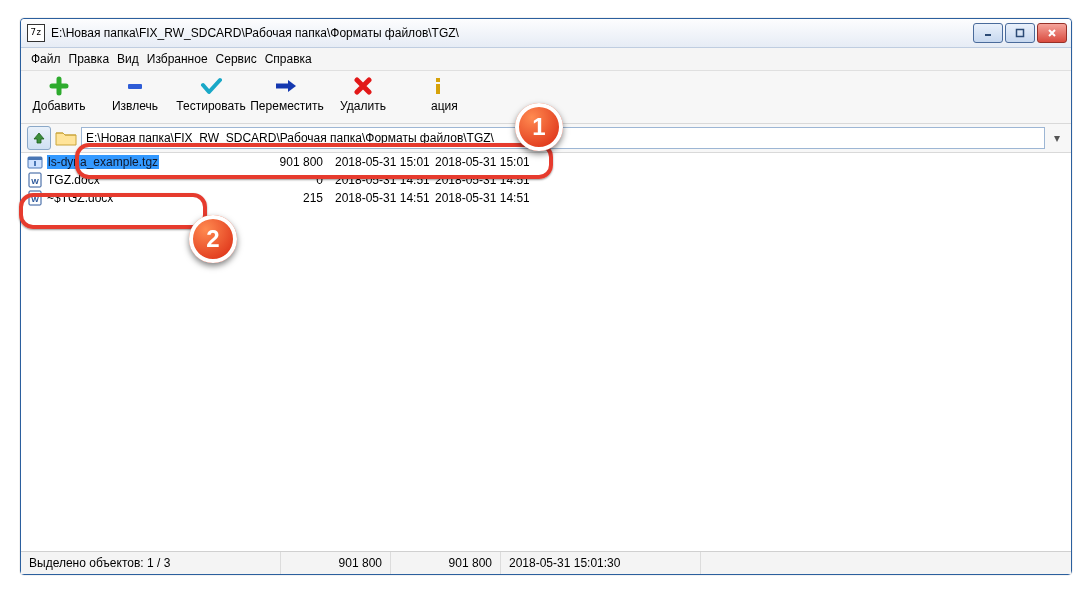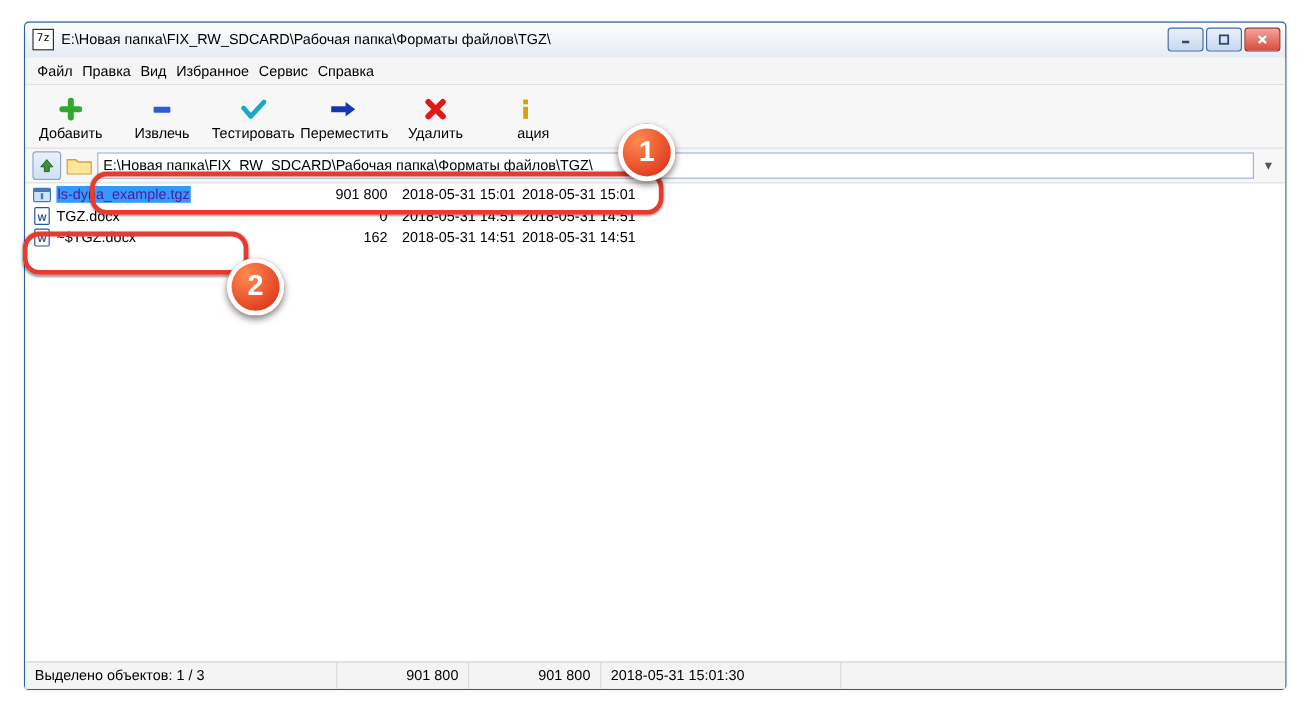--- a/index.html
+++ b/index.html
@@ -10,38 +10,38 @@
   .appicon{width:16px;height:16px;border:1px solid #333;background:#fff;font:9px/14px monospace;text-align:center;margin-right:6px;}
   .title{flex:1;white-space:nowrap;overflow:hidden;}
   .winbtns{display:flex;gap:2px;}
   .winbtn{width:28px;height:18px;border:1px solid #4a6b9b;border-radius:3px;background:linear-gradient(#eaf1fb,#c7d8ef);display:flex;align-items:center;justify-content:center;cursor:pointer;}
   .winbtn.close{background:linear-gradient(#f5a49b,#d94b3f);border-color:#963028;}
   .winbtn svg{width:10px;height:10px;}
   
   .menubar{height:22px;display:flex;align-items:center;padding:0 6px;background:#f5f5f5;border-bottom:1px solid #e0e0e0;}
   .menuitem{padding:2px 4px;cursor:default;}
   
-  .toolbar{height:48px;display:flex;align-items:center;padding:4px 0 0 0;background:#f7f7f7;border-bottom:1px solid #d9d9d9;}
+  .toolbar{height:48px;display:flex;align-items:flex-start;padding:4px 0 0 0;background:#f7f7f7;border-bottom:1px solid #d9d9d9;}
   .tbtn{width:76px;text-align:center;cursor:pointer;}
   .tbtn .ic{height:22px;display:flex;align-items:center;justify-content:center;}
   .tbtn .lbl{margin-top:2px;}
   
   .addrrow{height:28px;display:flex;align-items:center;padding:0 6px;gap:4px;background:#f7f7f7;border-bottom:1px solid #d9d9d9;position:relative;}
   .upbtn{width:22px;height:22px;border:1px solid #8aa8c8;border-radius:3px;background:linear-gradient(#e9f1fa,#cfe0f3);display:flex;align-items:center;justify-content:center;cursor:pointer;}
   .foldericon{width:22px;height:18px;}
   .addr{flex:1;height:20px;border:1px solid #9db6d4;background:#fff;padding:0 4px;display:flex;align-items:center;font-size:12px;}
   .dd{width:16px;text-align:center;color:#555;cursor:pointer;}
   
   .listhead{height:22px;display:flex;background:linear-gradient(#fdfdfd,#ececec);border-bottom:1px solid #d0d0d0;}
   .colh{border-right:1px solid #d9d9d9;padding:3px 6px;box-sizing:border-box;white-space:nowrap;overflow:hidden;}
   .alR{text-align:right;}
   
   .listbody{flex:1;overflow:auto;background:#fff;position:relative;}
   .row{height:18px;display:flex;align-items:center;}
-  .row.sel .cname span.fn{background:#3399ff;color:#4c1d95;padding:0 1px;}
+  .row.sel .cname span.fn{background:#3399ff;color:#0f172a;padding:0 1px;}
   .cell{padding:0 6px;box-sizing:border-box;white-space:nowrap;overflow:hidden;}
   .cname{display:flex;align-items:center;gap:4px;}
   .fic{width:16px;height:16px;flex:none;}
   
   .status{height:22px;border-top:1px solid #d0d0d0;background:#f4f4f4;display:flex;align-items:center;}
   .scell{padding:0 8px;border-right:1px solid #dcdcdc;height:100%;display:flex;align-items:center;box-sizing:border-box;text-align:center;}
   
   .c-name{width:230px;}
   .c-size{width:78px;}
   .c-mod{width:100px;}
@@ -193,21 +193,21 @@
           <div class="cell c-file"></div>
         </div>
         <div class="row">
           <div class="cell c-name cname">
             <svg class="fic" viewBox="0 0 16 16">
               <rect x="2" y="1" width="12" height="14" rx="1" fill="#fff" stroke="#2b579a"></rect>
               <text x="8" y="12" text-anchor="middle" font-size="8" font-weight="bold" fill="#2b579a">W</text>
             </svg>
             <span class="fn">~$TGZ.docx</span>
           </div>
-          <div class="cell c-size alR">162</div>
+          <div class="cell c-size alR">215</div>
           <div class="cell c-mod">2018-05-31 14:51</div>
           <div class="cell c-cre">2018-05-31 14:51</div>
           <div class="cell c-com"></div>
           <div class="cell c-fold"></div>
           <div class="cell c-file"></div>
         </div>
       </div>
 
   <div class="status">
     <div class="scell" style="width:260px;">Выделено объектов: 1 / 3</div>

